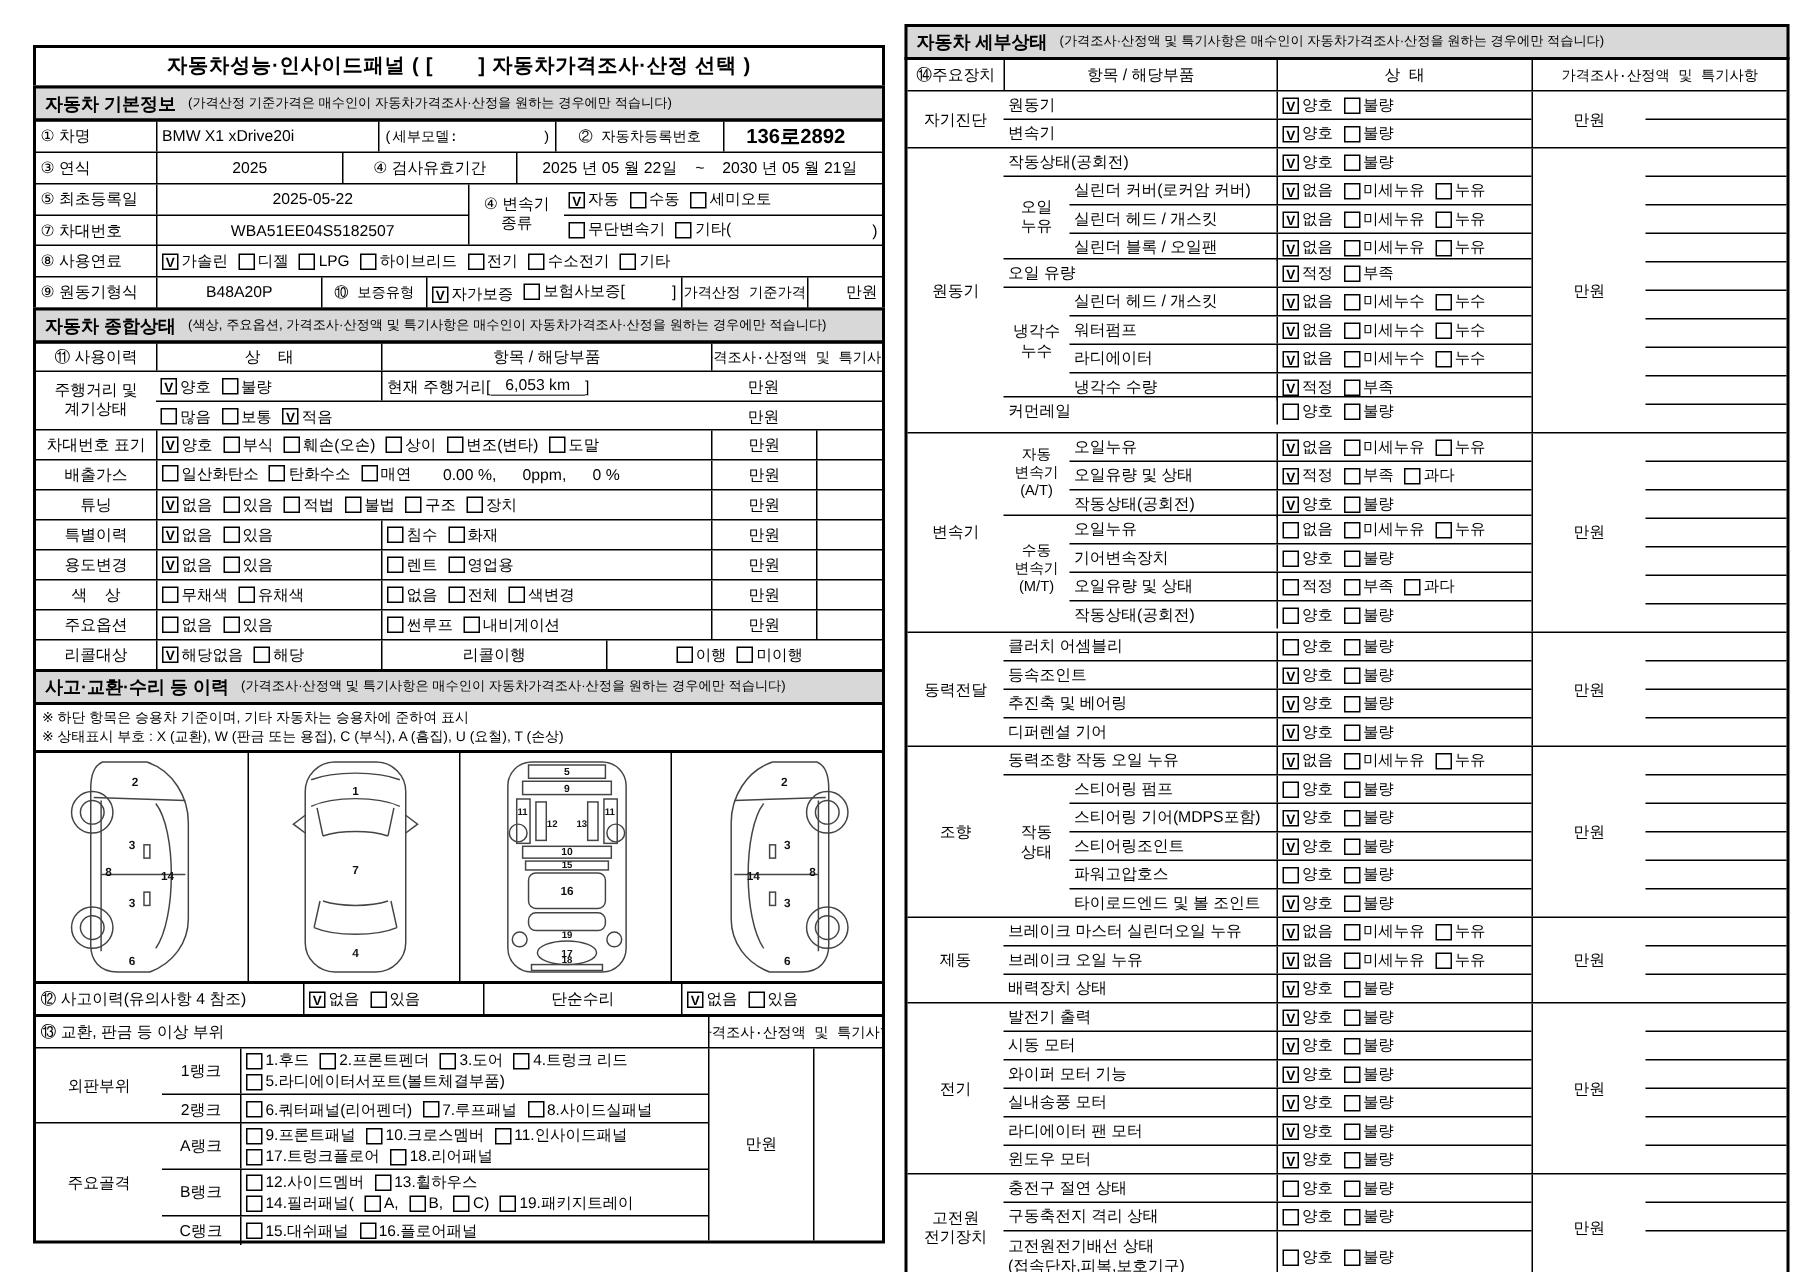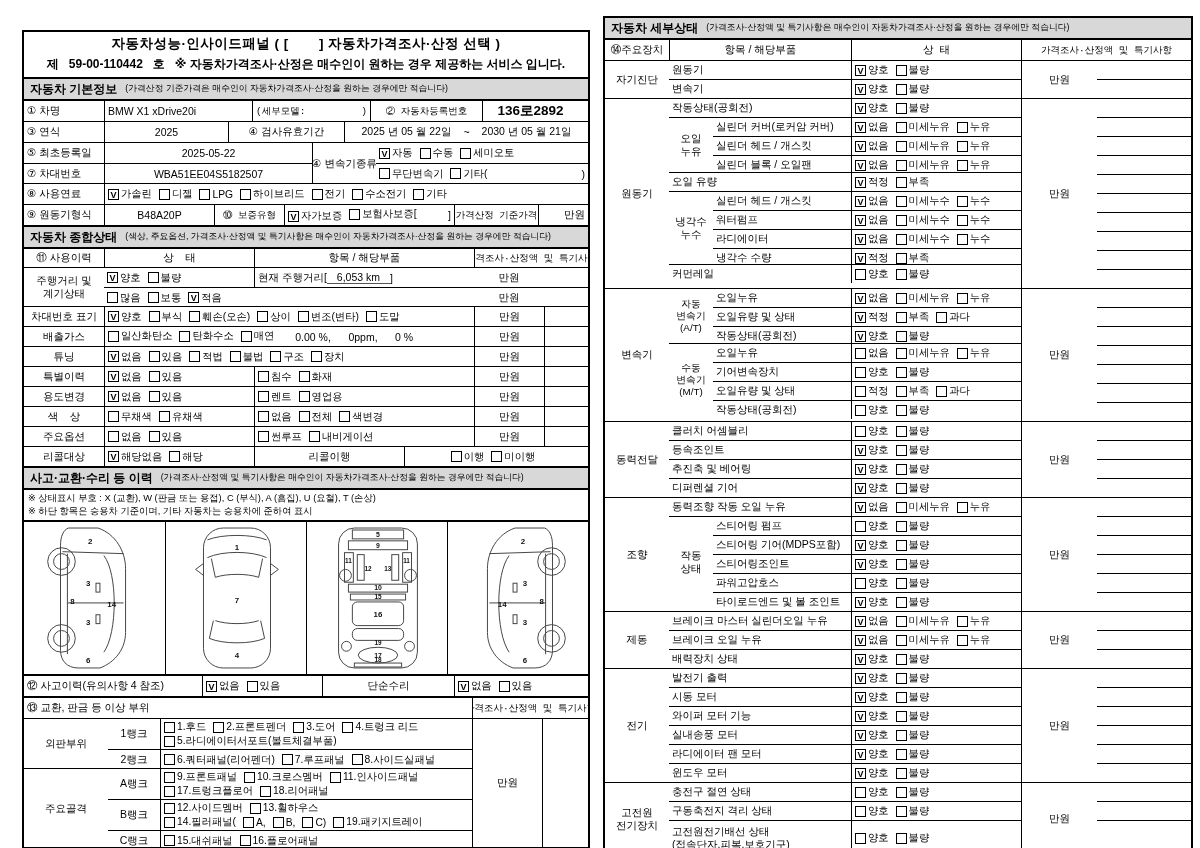--- a/index.html
+++ b/index.html
@@ -49,21 +49,20 @@
 </style>
 </head>
 <body>
 
 <div class="page">
 
   <div class="left stk">
 
     <div class="tbx">
       <div class="t1"><span>자동차성능·인사이드패널 ( [</span><span class="gap"></span><span>] 자동차가격조사·산정 선택 )</span></div>
-      <div class="t2"><span>제</span><span class="docno">59-00-110442</span><span>호</span><span class="svnote">※ 자동차가격조사·산정은 매수인이 원하는 경우 제공하는 서비스 입니다.</span></div>
     </div>
 
     <div class="secbar">
       <b>자동차 기본정보</b>
       <span class="secnote">(가격산정 기준가격은 매수인이 자동차가격조사·산정을 원하는 경우에만 적습니다)</span>
     </div>
 
     <div class="tbl">
       <div class="r h20">
         <div class="c" style="width:80px">① 차명</div>
@@ -89,21 +88,21 @@
         <div class="col" style="width:288px">
           <div class="r h20">
             <div class="c" style="width:80px">⑤ 최초등록일</div>
             <div class="c cen" style="width:208px">2025-05-22</div>
           </div>
           <div class="r h20">
             <div class="c" style="width:80px">⑦ 차대번호</div>
             <div class="c cen" style="width:208px">WBA51EE04S5182507</div>
           </div>
         </div>
-        <div class="c cen" style="width:64px;line-height:13px">
+        <div class="c cen" style="width:64px;flex-direction:column;line-height:13px">
             <span>④ 변속기</span>
             <span>종류</span>
           </div>
         <div class="col" style="width:212px">
           <div class="r h20">
               <div class="c" style="width:100%;border-left:none">
                 <span class="opt">
                   <span class="cb ck">V</span>
                   <span class="ol">자동</span>
                 </span>
@@ -461,22 +460,22 @@
           </div>
       </div>
     </div>
 
     <div class="secbar">
       <b>사고·교환·수리 등 이력</b>
       <span class="secnote">(가격조사·산정액 및 특기사항은 매수인이 자동차가격조사·산정을 원하는 경우에만 적습니다)</span>
     </div>
 
     <div class="legend">
+      <div>※ 하단 항목은 승용차 기준이며, 기타 자동차는 승용차에 준하여 표시</div>
       <div>※ 상태표시 부호 : X (교환), W (판금 또는 용접), C (부식), A (흠집), U (요철), T (손상)</div>
-      <div>※ 하단 항목은 승용차 기준이며, 기타 자동차는 승용차에 준하여 표시</div>
     </div>
 
     <div class="tbl">
       <div class="r" style="height:152px">
         <div class="dcell">
           <svg width="136" height="148" viewBox="0 0 138 150">
             <path d="M42,4 H72 C90,10 100,28 100,45 V110 C100,126 90,140 74,146 H52 C40,146 34,138 34,128 V22 C34,12 37,6 42,4 Z"></path>
             <circle cx="35" cy="38" r="14"></circle>
               <circle cx="35" cy="38" r="8"></circle>
             <circle cx="35" cy="116" r="14"></circle>

